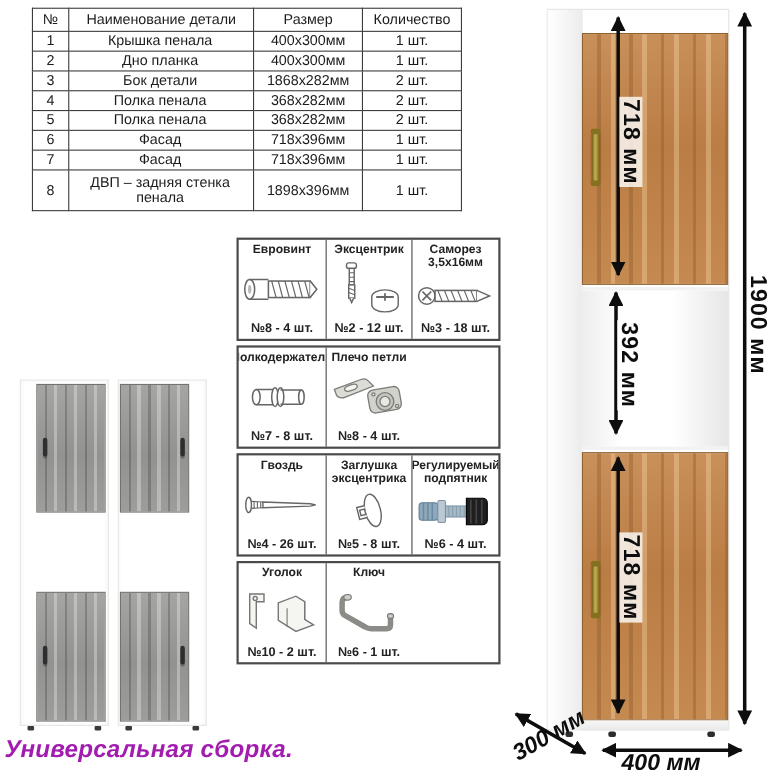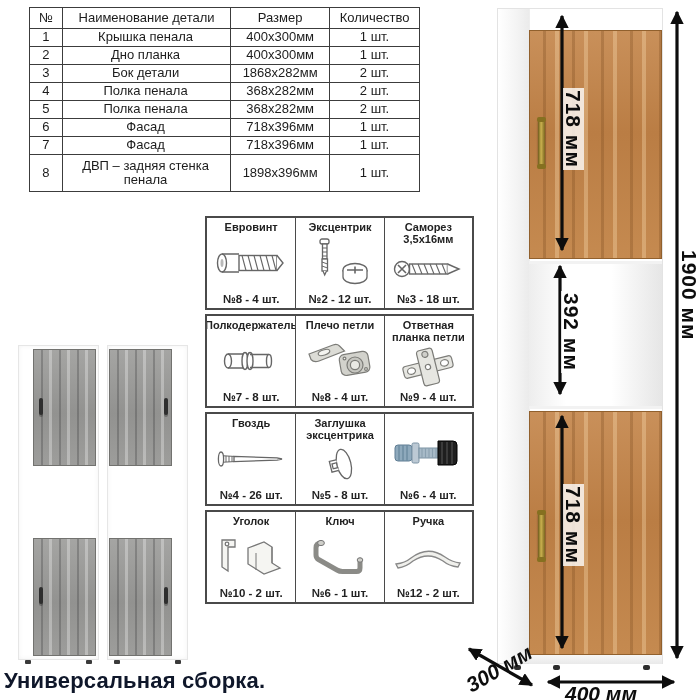--- a/index.html
+++ b/index.html
@@ -12,21 +12,21 @@
   table.parts th,table.parts td{border:1.6px solid #3c3c3c;padding:1px 4px;font-weight:normal;}
   table.parts th{height:18px;text-align:center;}
   table.parts td{height:15px;}
   table.parts td.c{text-align:center;}
   table.parts td.n{text-align:center;padding-left:2px;}
   table.parts col.w0{width:33px;} table.parts col.w1{width:169px;}
   table.parts col.w2{width:99px;}  table.parts col.w3{width:90px;}
   table.parts tr.tall td{height:34px;}
 
   
-  .hw{position:absolute;left:205px;top:216px;width:269px;}
+  .hw{position:absolute;left:215px;top:216px;width:240px;}
   .hw-block{box-sizing:border-box;height:94px;border:2px solid #4a4a4a;margin-bottom:4px;
             display:grid;grid-template-columns:1fr 1fr 1fr;background:#fff;}
   .hw-cell{box-sizing:border-box;display:flex;flex-direction:column;align-items:center;
            justify-content:space-between;padding:3px 1px 3px;overflow:hidden;}
   .hw-cell + .hw-cell{border-left:1.6px solid #4a4a4a;}
   .hw-title{font-weight:bold;font-size:11px;line-height:1.1;text-align:center;color:#222;}
   .hw-count{font-weight:bold;font-size:11.5px;color:#222;white-space:nowrap;}
   .hw-icon{flex:1;display:flex;align-items:center;justify-content:center;min-height:0;}
   .hw-icon svg{display:block;}
 
@@ -82,21 +82,21 @@
   .dim.horiz{font-size:21px;font-style:italic;padding:0 2px;background:transparent;}
   .dim-top718{left:563px;top:88px;}
   .dim-392{left:561px;top:291px;}
   .dim-bot718{left:563px;top:484px;}
   .dim-1900{left:679px;top:248px;font-size:22px;background:transparent;}
   .dim-400{left:563px;top:683px;}
   .dim-300{left:461px;top:658px;transform:rotate(-30deg);}
 
   
   .caption{position:absolute;left:4px;top:668px;font-size:22px;font-weight:bold;
-           letter-spacing:.2px;color:#0f172a;}
+           letter-spacing:.2px;color:#a21caf;font-style:italic;}
 </style>
 </head>
 <body>
 
 <div class="sheet">
 
   <table class="parts">
     <colgroup>
         <col class="w0">
         <col class="w1">
@@ -245,36 +245,20 @@
               <rect x="37" y="15" width="29" height="21" rx="5" fill="#d2d2cc" transform="rotate(-10 51 25)"></rect>
               <circle cx="52" cy="27" r="8" fill="#c6c6c0"></circle>
               <circle cx="52" cy="27" r="4.6" fill="#e9e9e4"></circle>
               <circle cx="41.5" cy="20.5" r="1.4" fill="#f2f2ee"></circle>
               <circle cx="63" cy="31" r="1.4" fill="#f2f2ee"></circle>
             </g>
           </svg>
         </div>
         <div class="hw-count">№8 - 4 шт.</div>
       </div>
-      <div class="hw-cell">
-        <div class="hw-title">Ответная планка петли</div>
-        <div class="hw-icon">
-          <svg width="74" height="44" viewBox="0 0 74 44">
-            <g transform="rotate(-14 37 22)" stroke="#7c7c78" stroke-width="1.2" fill="#e6e6e1">
-              <rect x="12" y="16" width="50" height="12" rx="3"></rect>
-              <rect x="29" y="4" width="16" height="36" rx="3"></rect>
-              <ellipse cx="20" cy="22" rx="4" ry="3.2" fill="#fff"></ellipse>
-              <ellipse cx="54" cy="22" rx="4" ry="3.2" fill="#fff"></ellipse>
-              <circle cx="37" cy="22" r="2.6" fill="#fff"></circle>
-              <circle cx="37" cy="9" r="3" fill="#cfcfca"></circle>
-            </g>
-          </svg>
-        </div>
-        <div class="hw-count">№9 - 4 шт.</div>
-      </div>
     </div>
 
     <div class="hw-block">
       <div class="hw-cell">
         <div class="hw-title">Гвоздь</div>
         <div class="hw-icon">
           <svg width="74" height="26" viewBox="0 0 74 26">
             <g stroke="#666" stroke-width="1.3" fill="#fff">
               <ellipse cx="7" cy="13" rx="2.6" ry="7"></ellipse>
               <path d="M9.5 9.8 L20 10.4 M9.5 16.2 L20 15.6 M12 9.9 V16 M15 10 V16 M18 10.2 V15.8" stroke-width="1"></path>
@@ -291,20 +275,21 @@
             <g transform="rotate(-14 37 21)" stroke="#666" stroke-width="1.3" fill="#fff">
               <ellipse cx="41" cy="21" rx="7" ry="15"></ellipse>
               <path d="M34.5 15 h-7 v11 h7"></path>
               <rect x="29.5" y="18" width="4.5" height="5"></rect>
             </g>
           </svg>
         </div>
         <div class="hw-count">№5 - 8 шт.</div>
       </div>
       <div class="hw-cell">
+        <div class="hw-title">Регулируемый подпятник</div>
         <div class="hw-icon">
           <svg width="74" height="40" viewBox="0 0 74 40">
             <rect x="4" y="12" width="17" height="16" rx="3" fill="#8ea9bc" stroke="#5f7d93"></rect>
             <path d="M8 12 v16 M12 12 v16 M16 12 v16" stroke="#6c8ba0" stroke-width="1.4"></path>
             <rect x="21" y="10" width="7" height="20" rx="1.5" fill="#bcc9d4" stroke="#7d93a4"></rect>
             <rect x="28" y="15" width="19" height="10" fill="#a7bac8" stroke="#7d93a4"></rect>
             <path d="M31 15 v10 M34.5 15 v10 M38 15 v10 M41.5 15 v10 M45 15 v10" stroke="#8aa0b0" stroke-width="1.1"></path>
             <path d="M47 8 h15 a4 4 0 0 1 4 4 v16 a4 4 0 0 1 -4 4 h-15 z" fill="#1e1e1e" stroke="#000"></path>
             <path d="M51 9 v22 M56 9 v22 M61 9 v22" stroke="#424242" stroke-width="1.6"></path>
           </svg>
@@ -331,29 +316,20 @@
       <div class="hw-cell">
         <div class="hw-title">Ключ</div>
         <div class="hw-icon">
           <svg width="74" height="46" viewBox="0 0 74 46">
             <path d="M18 9 q-5 0 -5 5 v7 q0 3 2.5 4.5 L34 36 q2.5 1.5 5.5 1.5 h14 q3.5 0 3.5 -3.5 v-8" fill="none" stroke="#8b8b87" stroke-width="5" stroke-linecap="round" stroke-linejoin="round"></path>
             <ellipse cx="18" cy="9" rx="3.4" ry="2.6" fill="#cfcfca" stroke="#777" stroke-width="1"></ellipse>
             <ellipse cx="57" cy="26" rx="2.8" ry="2.2" fill="#cfcfca" stroke="#777" stroke-width="1"></ellipse>
           </svg>
         </div>
         <div class="hw-count">№6 - 1 шт.</div>
-      </div>
-      <div class="hw-cell">
-        <div class="hw-title">Ручка</div>
-        <div class="hw-icon">
-          <svg width="74" height="30" viewBox="0 0 74 30">
-            <path d="M5 22 q9 -1 15 -6 q17 -13 34 -1 q7 5 15 6 l-2 4 q-9 -1 -15 -6 q-15 -10 -30 0 q-7 6 -15 7 z" fill="#f0f0ec" stroke="#888" stroke-width="1.3"></path>
-          </svg>
-        </div>
-        <div class="hw-count">№12 - 2 шт.</div>
       </div>
     </div>
   </div>
 
   <div class="mini-cab l">
     <div class="mini-door t"></div>
     <div class="mini-door b"></div>
     <div class="mini-handle t"></div>
     <div class="mini-handle b"></div>
     <div class="mini-foot fl"></div>

